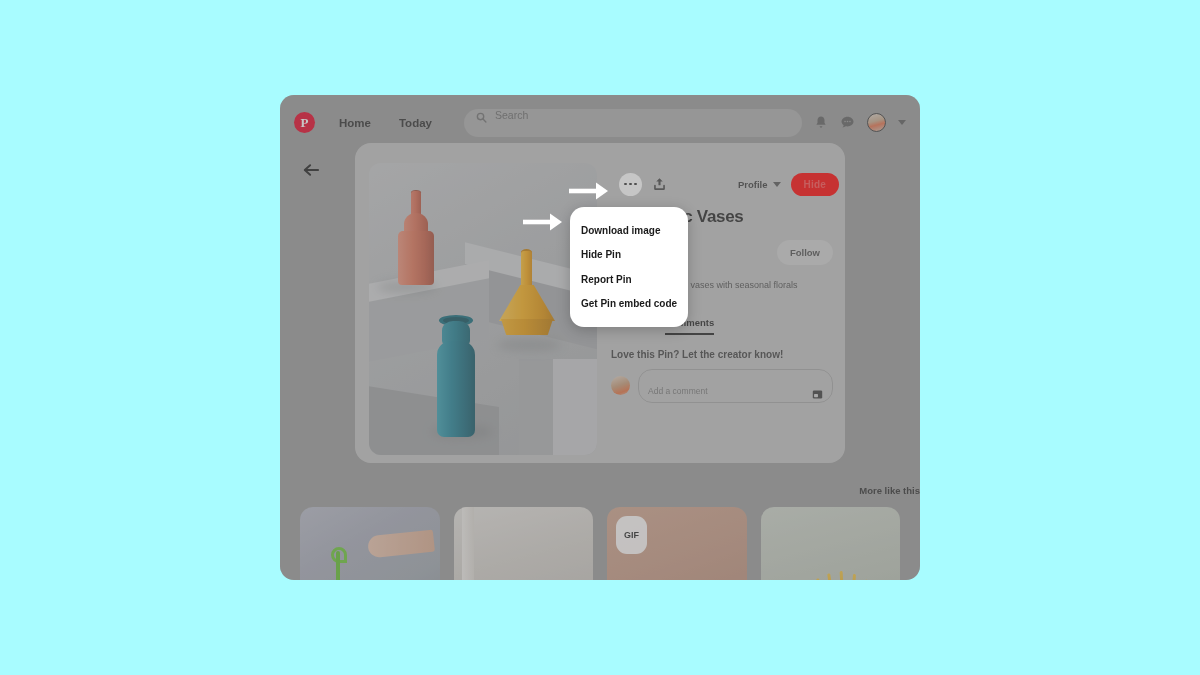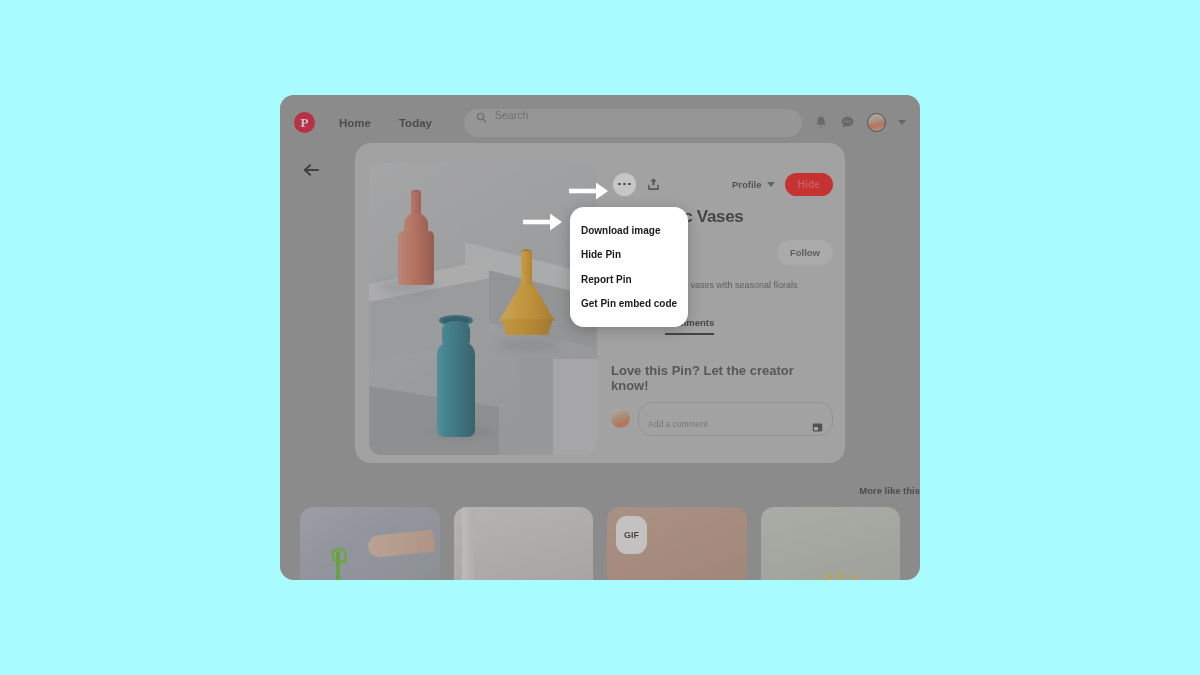--- a/index.html
+++ b/index.html
@@ -258,21 +258,21 @@
   .vase.teal .body {
     position: absolute; left: 6px; top: 26px;
     width: 38px; height: 96px;
     background: linear-gradient(90deg,#35a0b2 0%,#1d8297 38%,#14697c 72%,#0e5464 100%);
     border-radius: 14px 14px 7px 7px;
   }
 
   
   #pin-actions {
     position: absolute;
-    left: 258px; top: 28px;
+    left: 264px; top: 28px;
     width: 220px; height: 26px;
     display: flex;
     align-items: center;
     z-index: 12;
   }
   #more-button {
     width: 23px; height: 23px;
     border-radius: 50%;
     background: #fff;
     display: flex; align-items: center; justify-content: center;
@@ -355,22 +355,22 @@
   }
   .dtab {
     font-size: 9.5px;
     font-weight: 700;
     color: #6d6d6d;
     padding-bottom: 5px;
   }
   .dtab.active { color: #1f1f1f; border-bottom: 2px solid #1f1f1f; }
 
   #comment-prompt {
-    margin-top: 28px;
-    font-size: 13px;
+    margin-top: 14px;
+    font-size: 10px;
     font-weight: 700;
     color: #3f3f3f;
   }
   #comment-row {
     display: flex; align-items: center; gap: 8px;
     margin-top: 9px;
   }
   #comment-avatar {
     width: 19px; height: 19px; border-radius: 50%;
     background: linear-gradient(160deg,#e0d3c6,#c79a76 48%,#e3703f 78%,#cbb9a8 100%);

